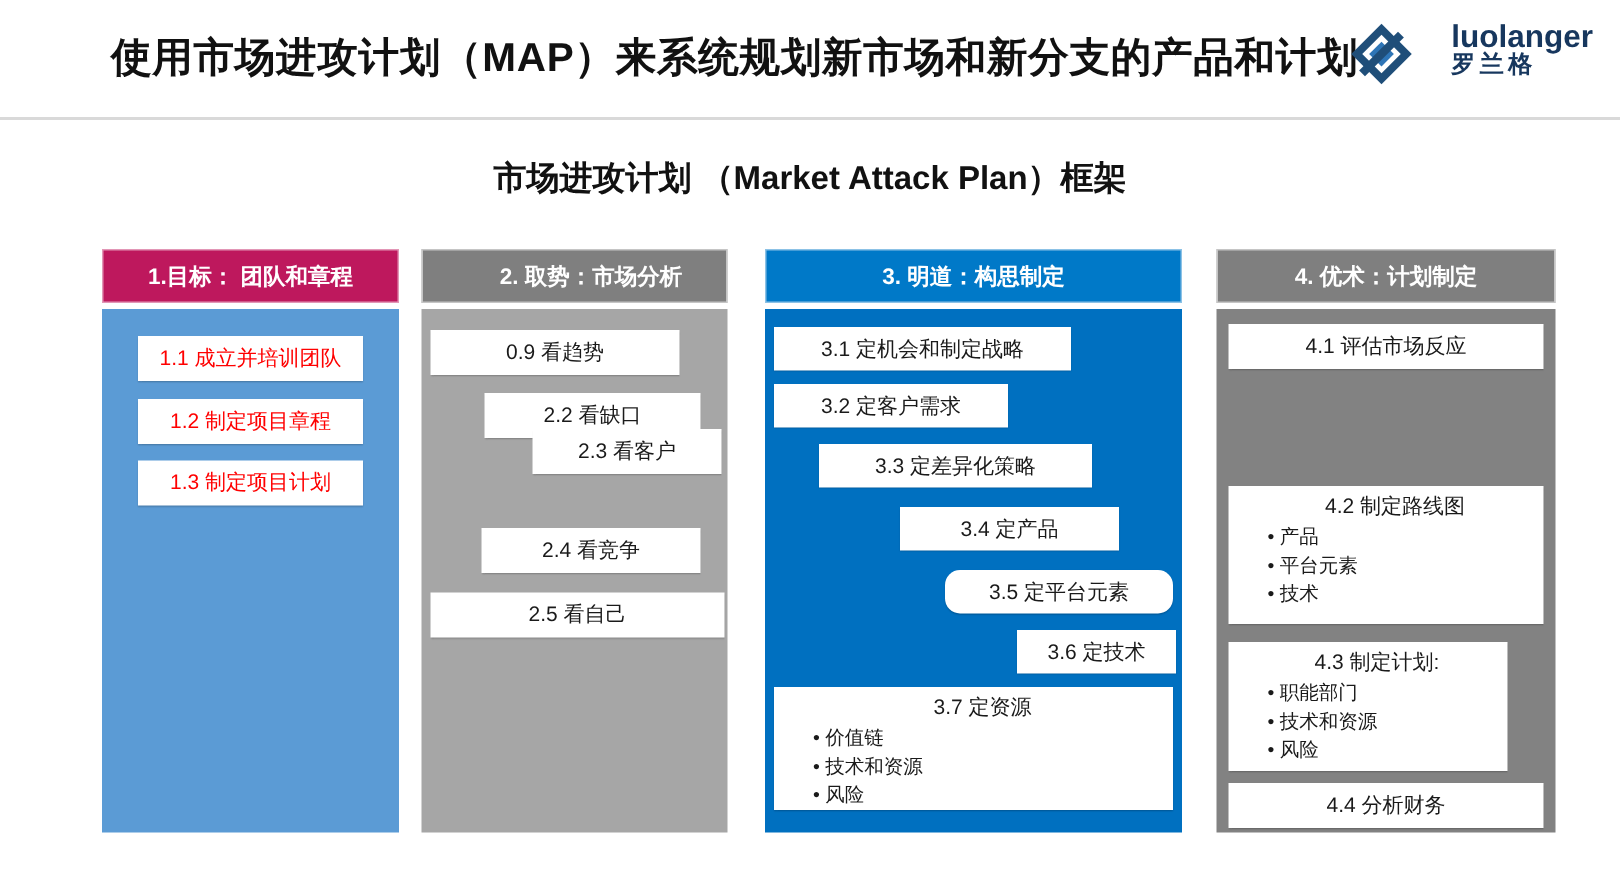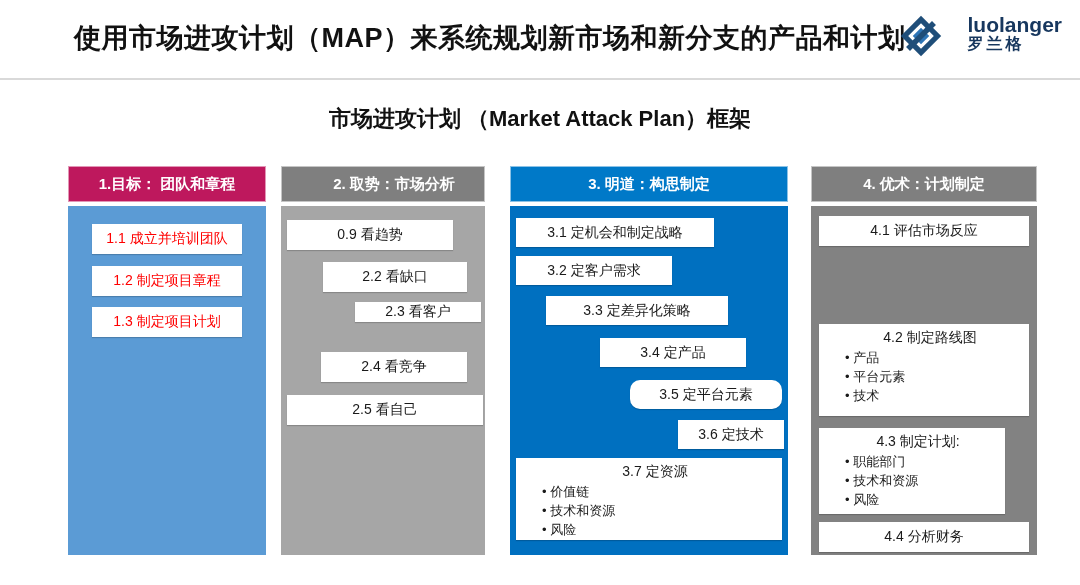--- a/index.html
+++ b/index.html
@@ -44,21 +44,21 @@
     box-shadow:0 1px 1px rgba(0,0,0,0.18);
   }
   .red-box{color:#ff0000;}
   
   .x11{left:24px;top:18px;width:150px;height:30px;}
   .x12{left:24px;top:60px;width:150px;height:30px;}
   .x13{left:24px;top:101px;width:150px;height:30px;}
   
   .x21{left:6px;top:14px;width:166px;height:30px;}
   .x22{left:42px;top:56px;width:144px;height:30px;}
-  .x23{left:74px;top:96px;width:126px;height:20px;}
+  .x23{left:74px;top:80px;width:126px;height:30px;}
   .x24{left:40px;top:146px;width:146px;height:30px;}
   .x25{left:6px;top:189px;width:196px;height:30px;}
   
   .x31{left:6px;top:12px;width:198px;height:29px;}
   .x32{left:6px;top:50px;width:156px;height:29px;}
   .x33{left:36px;top:90px;width:182px;height:29px;}
   .x34{left:90px;top:132px;width:146px;height:29px;}
   .x35{left:120px;top:174px;width:152px;height:29px;border-radius:10px;}
   .x36{left:168px;top:214px;width:106px;height:29px;}
   .multi-box{

